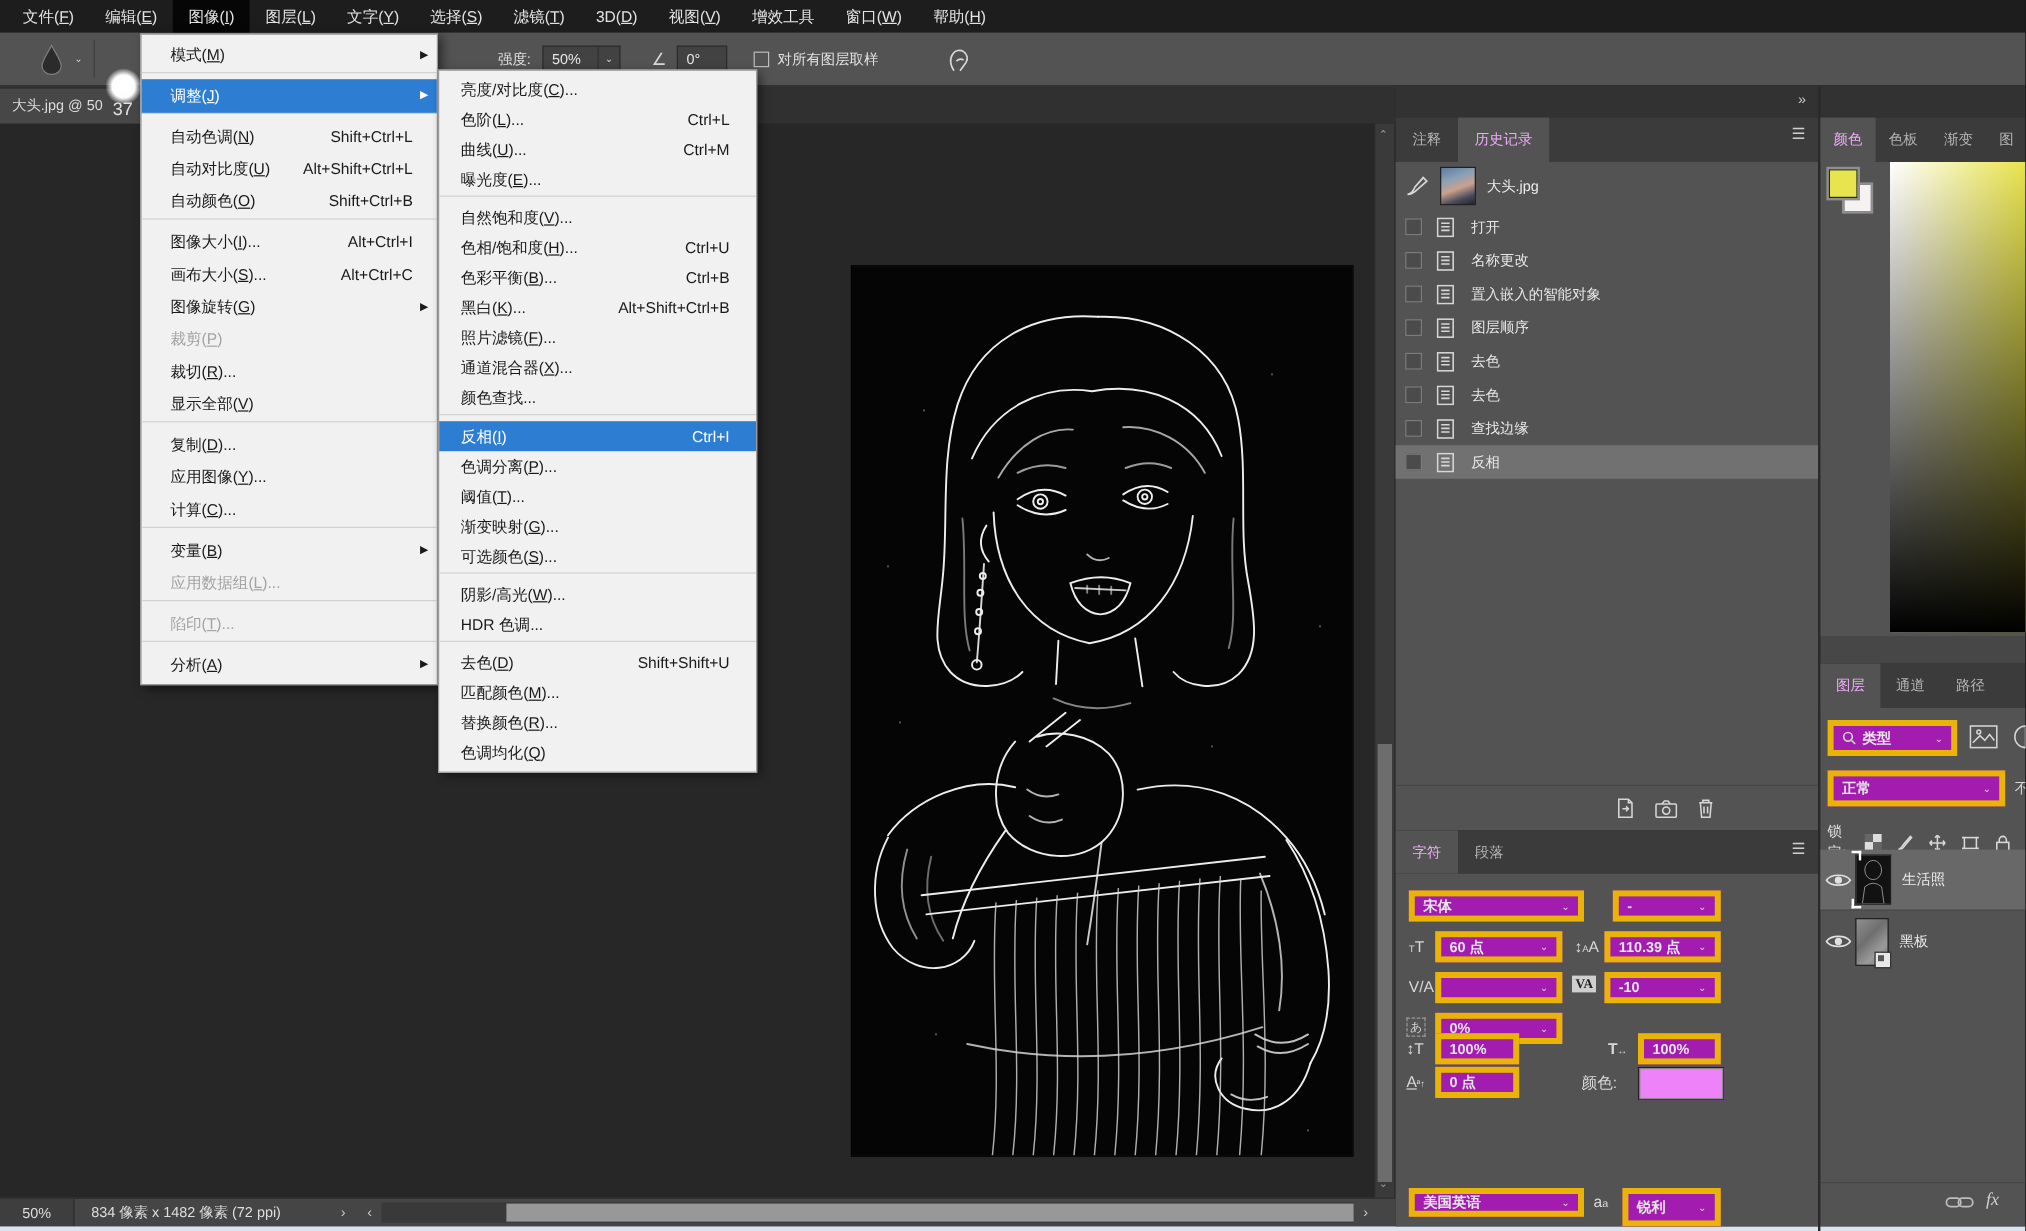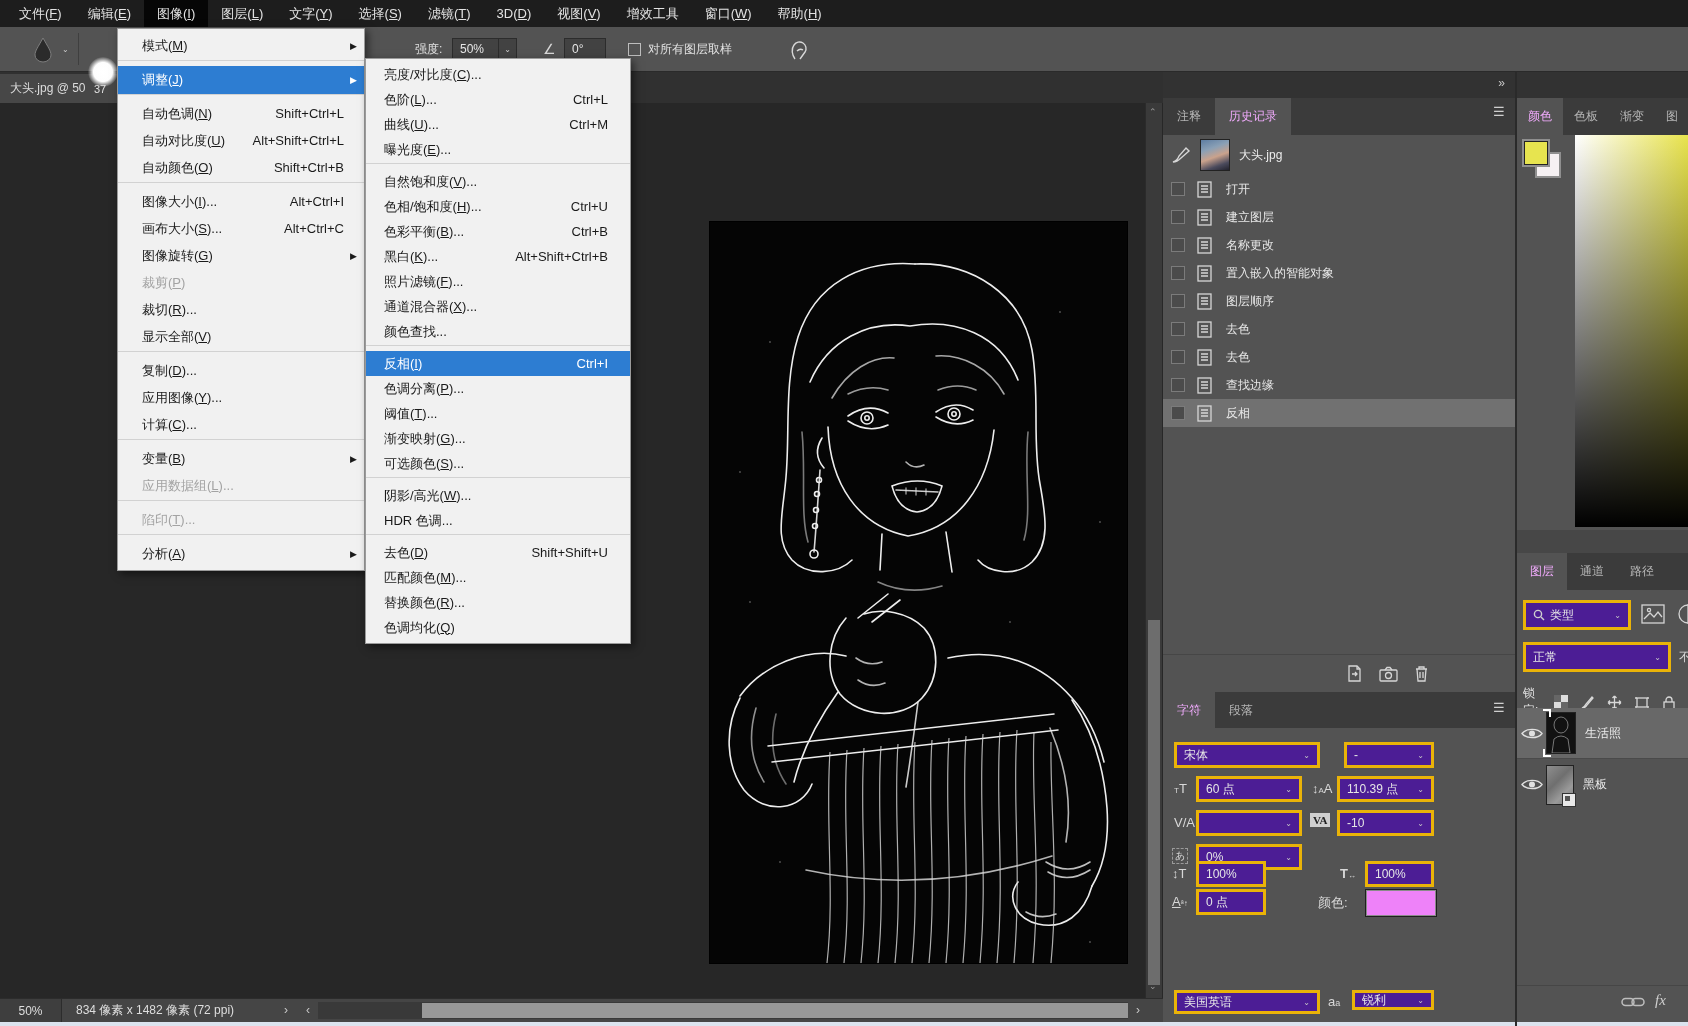--- a/index.html
+++ b/index.html
@@ -15,21 +15,21 @@
   .optionsbar{left:0;top:27px;width:1688px;height:45px;background:#535353;border-bottom:1px solid #2a2a2a;box-sizing:border-box;}
   .ob-divider{position:absolute;top:6px;width:1px;height:32px;background:#3f3f3f;}
   .ob-label{position:absolute;color:#e2e2e2;font-size:12px;line-height:45px;}
   .ob-fld{position:absolute;top:11px;height:22px;background:#424242;border:1px solid #2c2c2c;color:#e6e6e6;
           display:flex;align-items:center;padding:0 7px;box-sizing:border-box;}
   .ob-chev{position:absolute;top:11px;width:18px;height:22px;background:#424242;border:1px solid #2c2c2c;border-left:none;
            color:#cfcfcf;font-size:8px;display:flex;align-items:center;justify-content:center;box-sizing:border-box;}
   .checkbox{position:absolute;top:16px;width:13px;height:13px;border:1px solid #bdbdbd;background:transparent;box-sizing:border-box;}
   .brush-preview{position:absolute;left:88px;top:30px;width:30px;height:30px;border-radius:50%;
                  background:radial-gradient(circle,#ffffff 0%,#fdfdfd 45%,rgba(255,255,255,0) 72%);}
-  .brush-size{position:absolute;left:94px;top:56px;color:#e0e0e0;font-size:11px;}
+  .brush-size{position:absolute;left:94px;top:56px;color:#e0e0e0;font-size:15px;}
   
   .tabbar{left:0;top:72px;width:1163px;height:31px;background:#303030;}
   .doctab{position:absolute;left:0;top:2px;height:29px;background:#474747;color:#dcdcdc;display:flex;align-items:center;
           padding:0 10px;font-size:12px;border-right:1px solid #262626;white-space:nowrap;overflow:hidden;width:118px;box-sizing:border-box;}
   
   .canvas-area{left:0;top:103px;width:1145px;height:895px;background:#272727;overflow:hidden;}
   .doc{position:absolute;left:710px;top:119px;width:417px;height:741px;background:#050505;outline:1px solid #000;}
   .vscroll{left:1145px;top:103px;width:17px;height:895px;background:#3a3a3a;border-left:1px solid #2b2b2b;box-sizing:border-box;}
   .vthumb{position:absolute;left:2px;top:517px;width:12px;height:365px;background:#6d6d6d;}
   .scroll-arrow{position:absolute;left:3px;color:#9c9c9c;font-size:9px;}
@@ -64,22 +64,22 @@
   .collapse{position:absolute;color:#c9c9c9;font-size:12px;}
   
   .hist-row{display:flex;align-items:center;height:28px;color:#e8e8e8;}
   .hist-row.selected{background:#717171;}
   .hist-check{width:14px;height:14px;border:1px solid #7b7b7b;background:#4b4b4b;margin:0 12px 0 8px;flex:0 0 auto;box-sizing:border-box;}
   .hist-ico{width:17px;margin-right:12px;flex:0 0 auto;display:flex;}
   .snapshot-row{display:flex;align-items:center;height:40px;color:#ececec;}
   .snap-thumb{width:28px;height:30px;margin:0 10px;background:linear-gradient(160deg,#5d7da2 0%,#8aa0b6 30%,#caa28c 55%,#4a4a5c 80%,#23232e 100%);outline:1px solid #222;}
   .hist-footer{position:absolute;display:flex;gap:16px;align-items:center;}
   
-  .fld{position:absolute;background:#4c1d95;border:3px solid #eab308;color:#e6e6e6;display:flex;align-items:center;
-       padding:0 7px;box-sizing:border-box;font-size:12px;white-space:nowrap;overflow:hidden;}
+  .fld{position:absolute;background:#a21caf;border:5px solid #eab308;color:#e6e6e6;display:flex;align-items:center;
+       padding:0 7px;box-sizing:border-box;font-size:12px;white-space:nowrap;overflow:hidden;font-weight:bold;}
   .fld .chev{margin-left:auto;font-size:8px;color:#c8c8c8;padding-left:4px;}
   .char-ic{position:absolute;color:#d8d8d8;font-size:13px;}
   .sb-row{display:flex;gap:13px;color:#e3e3e3;font-size:14px;align-items:baseline;}
   .sb-row span:nth-child(2){font-style:italic;font-family:"Liberation Serif",serif;}
   .sb-row span:nth-child(4){font-size:14px;}
   .sb-row span:nth-child(7){text-decoration:underline;}
   .sb-row span:nth-child(8){text-decoration:line-through;}
   .ot-row{display:flex;gap:15px;color:#999;font-size:14px;font-style:italic;font-family:"Liberation Serif",serif;align-items:baseline;}
   .swatch-color{position:absolute;border:1px solid #1f1f1f;box-shadow:0 0 0 1px #8a8a8a inset;}
   
@@ -275,30 +275,20 @@
           <span>打开</span>
         </div>
         <div class="hist-row">
           <span class="hist-check"></span>
           <span class="hist-ico">
             <svg width="15" height="17" viewBox="0 0 15 17" fill="none" stroke="#d6d6d6" stroke-width="1.3">
               <rect x="1" y="1" width="13" height="15"></rect>
               <path d="M4,5 h7 M4,8 h7 M4,11 h7"></path>
             </svg>
           </span>
-          <span>建立图层</span>
-        </div>
-        <div class="hist-row">
-          <span class="hist-check"></span>
-          <span class="hist-ico">
-            <svg width="15" height="17" viewBox="0 0 15 17" fill="none" stroke="#d6d6d6" stroke-width="1.3">
-              <rect x="1" y="1" width="13" height="15"></rect>
-              <path d="M4,5 h7 M4,8 h7 M4,11 h7"></path>
-            </svg>
-          </span>
           <span>名称更改</span>
         </div>
         <div class="hist-row">
           <span class="hist-check"></span>
           <span class="hist-ico">
             <svg width="15" height="17" viewBox="0 0 15 17" fill="none" stroke="#d6d6d6" stroke-width="1.3">
               <rect x="1" y="1" width="13" height="15"></rect>
               <path d="M4,5 h7 M4,8 h7 M4,11 h7"></path>
             </svg>
           </span>
@@ -467,21 +457,21 @@
       <span></span>
       <span></span>
       <span></span>
     </div>
 
   <div class="fld" style="left:1174px;top:990px;width:146px;height:24px;">
     <span>美国英语</span>
       <span class="chev">⌄</span>
   </div>
   <div class="char-ic" style="left:1328px;top:994px;">a<small style="font-size:9px;">a</small></div>
-  <div class="fld" style="left:1352px;top:990px;width:82px;height:20px;">
+  <div class="fld" style="left:1352px;top:990px;width:82px;height:32px;">
     <span>锐利</span>
       <span class="chev">⌄</span>
   </div>
 
   <div class="abs" style="left:1515px;top:72px;width:2px;height:954px;background:#2a2a2a;"></div>
   <div class="abs dock-strip" style="left:1517px;top:72px;width:171px;height:26px;"></div>
 
   <div class="abs tabstrip" style="left:1517px;top:98px;width:171px;height:37px;">
 
   <div class="ptab active" style="padding:0 11px;">

